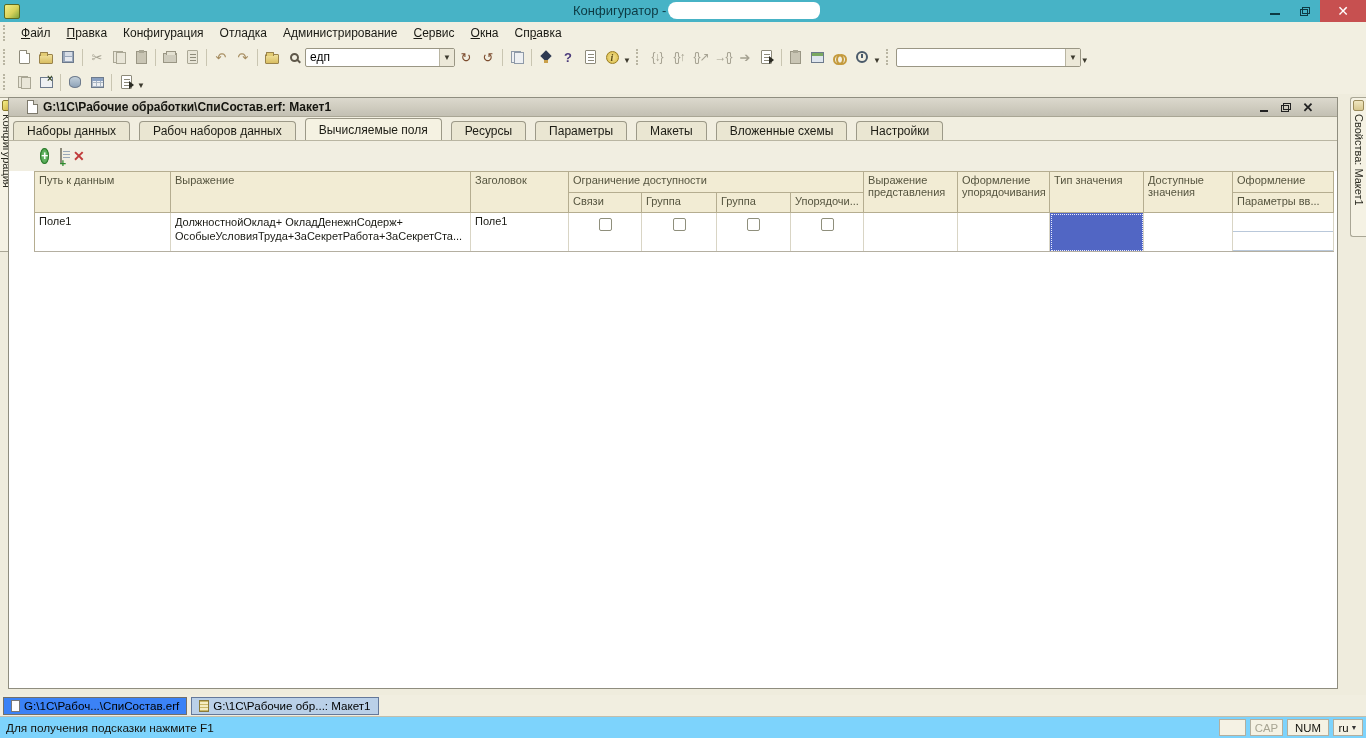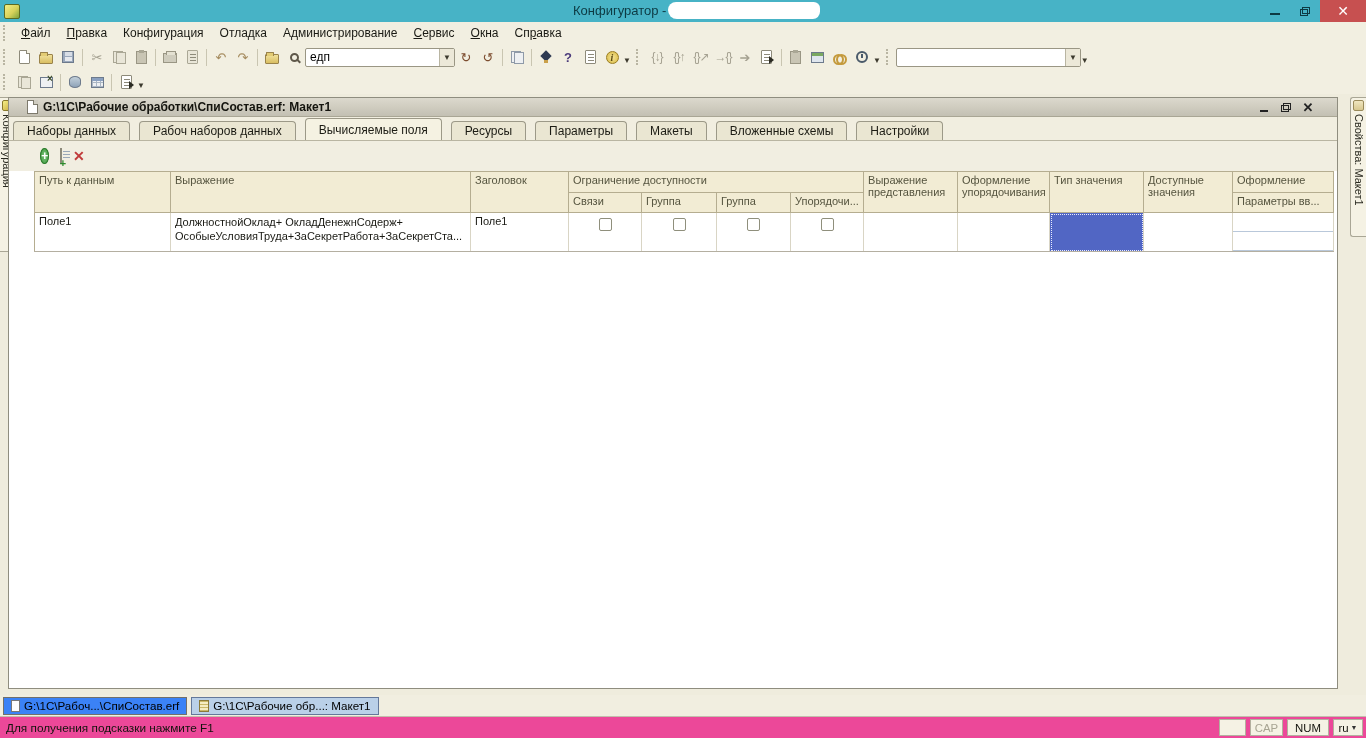--- a/index.html
+++ b/index.html
@@ -129,21 +129,21 @@
   td.decor .sub { height:19px; border-bottom:1px solid #b9c8da; }
   td.decor .sub:last-child { border-bottom:1px solid #b9c8da; }
 
   
   .windowbar { position:absolute; left:0; top:695px; width:1366px; height:21px; background:#f1eee0; display:flex; align-items:center; gap:4px; padding-left:3px; }
   .wtab { height:18px; display:flex; align-items:center; gap:4px; padding:0 7px; border:1px solid #72706a; font-size:11.6px; white-space:nowrap; }
   .wtab.inactive { background:#3b82f6; color:#000; }
   .wtab.active { background:#bad0e8; border-color:#64789a; color:#000; }
   .wi-doc { width:9px; height:12px; background:#fdfdfd; border:1px solid #777; }
   .wi-layout { width:10px; height:12px; background:#f4ecc2; border:1px solid #8a7a3a; background-image:repeating-linear-gradient(#c9b868 0 1px, transparent 1px 3px); }
-  .statusbar { position:absolute; left:0; top:716px; width:1366px; height:22px; background:#ec4899; border-top:1px solid #c2beac; display:flex; align-items:center; padding:0 3px 0 6px; }
+  .statusbar { position:absolute; left:0; top:716px; width:1366px; height:22px; background:#7dd3fc; border-top:1px solid #c2beac; display:flex; align-items:center; padding:0 3px 0 6px; }
   .sb-hint { font-size:11.8px; color:#14140e; }
   .sb-right { margin-left:auto; display:flex; gap:4px; align-items:center; }
   .sbox { height:17px; border:1px solid #b3af9e; background:#f5f2e4; display:flex; align-items:center; justify-content:center; font-size:11.4px; }
   .sbox.empty { width:27px; }
   .sbox.cap { width:33px; color:#a8a593; }
   .sbox.num { width:42px; color:#14140e; }
   .sbox.lang { width:30px; color:#14140e; gap:2px; }
   .sbox.lang .dn { font-size:7px; color:#333; }
 </style>
 </head>

